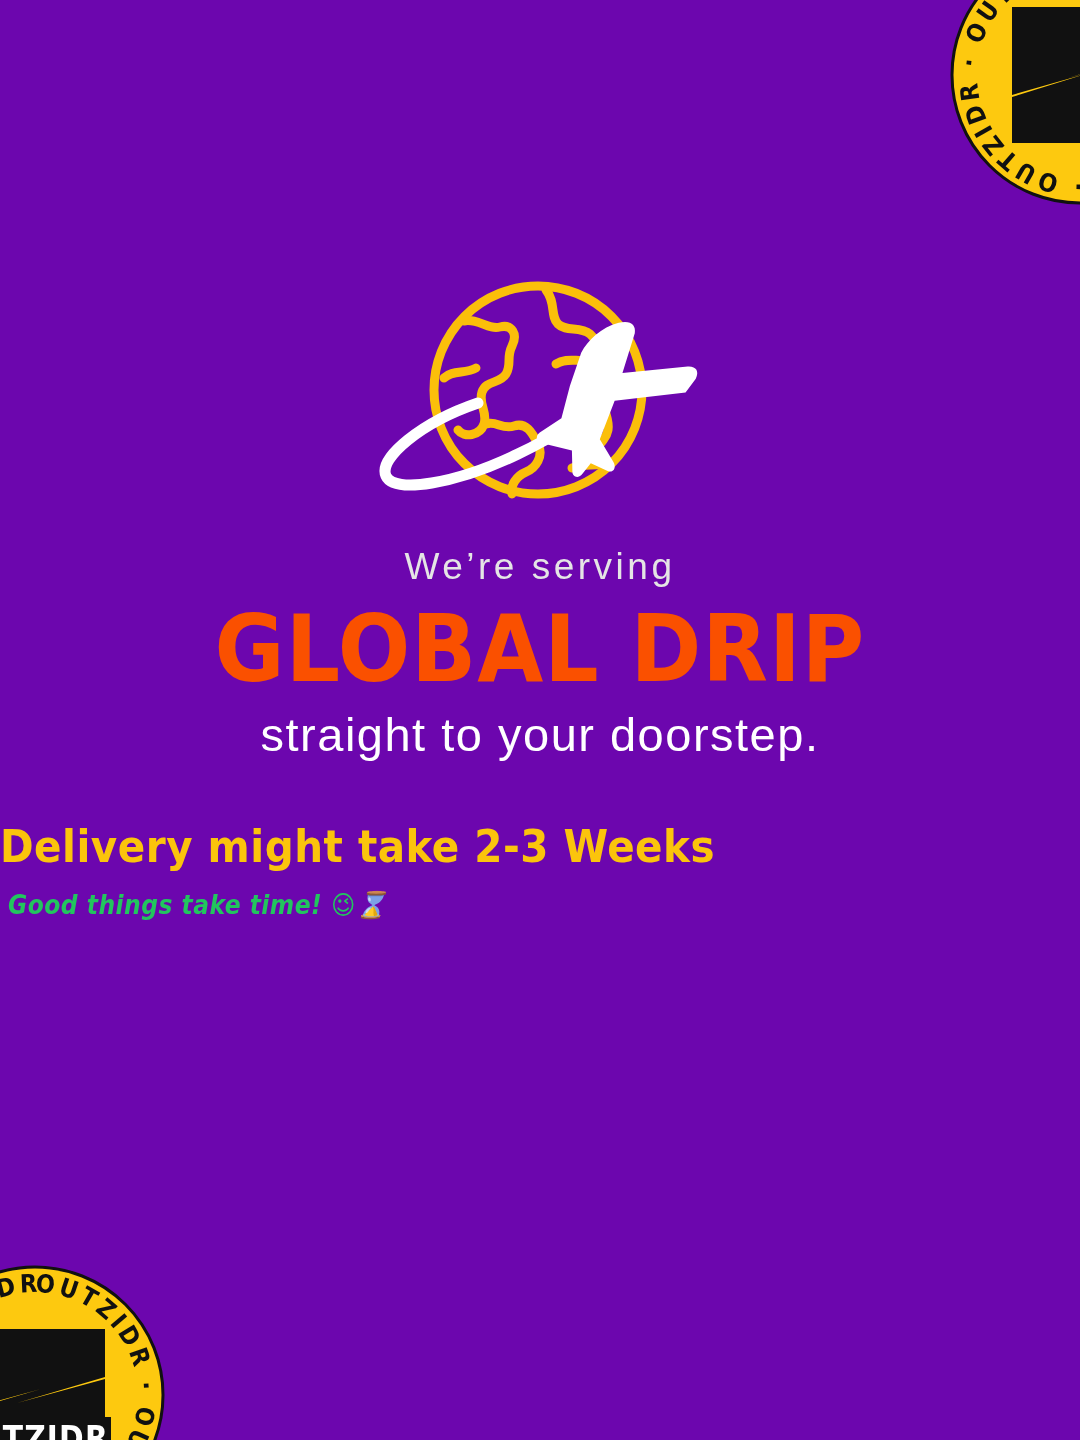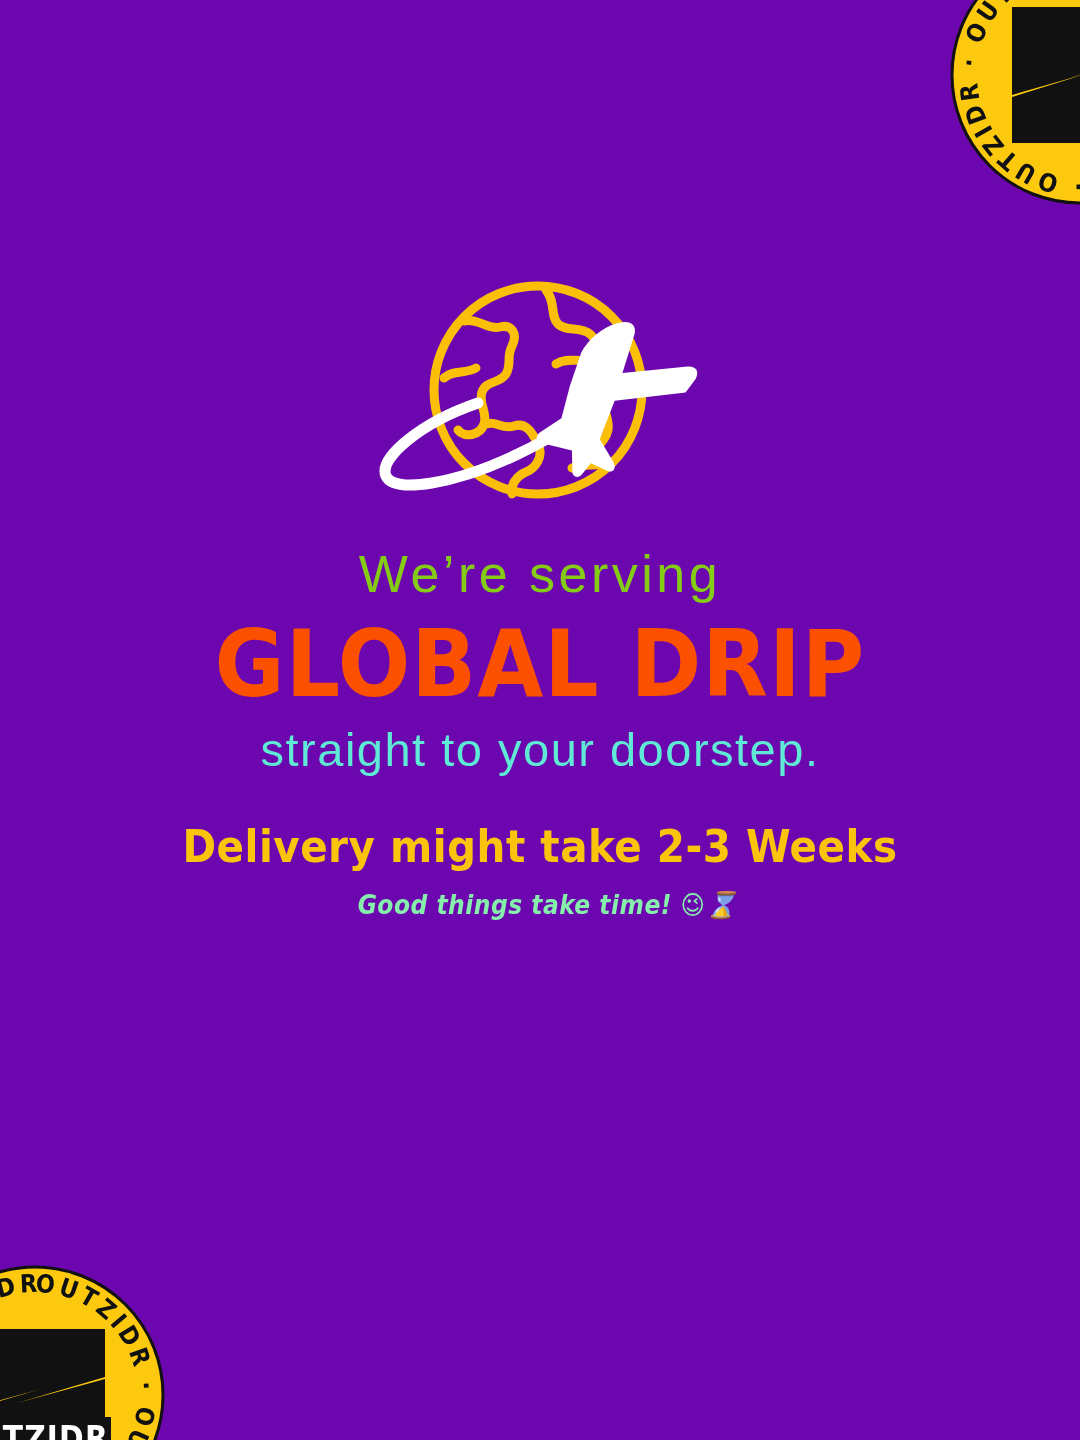--- a/index.html
+++ b/index.html
@@ -38,72 +38,71 @@
 
   
   .copy {
     position: absolute;
     left: 0;
     right: 0;
     top: 548px;
     text-align: center;
   }
   .line-serving {
-    font-size: 52px;
+    font-size: 37px;
     line-height: 1.0;
     font-weight: 300;
-    color: #84cc16;
+    color: #e5e5e5;
     letter-spacing: 3.5px;
     margin: 0;
   }
   .line-headline {
     font-size: 93px;
     line-height: 1.05;
     font-weight: 700;
     color: #FA5000;
     letter-spacing: 1px;
     margin: 16px 0 6px 0;
     transform: scaleX(1.02);
     font-stretch: condensed;
     font-family: "DejaVu Sans Condensed", "Liberation Sans Narrow", "Liberation Sans", sans-serif;
   }
   .line-doorstep {
     font-size: 47px;
     line-height: 1.0;
     font-weight: 300;
-    color: #5eead4;
+    color: #ffffff;
     letter-spacing: 1.5px;
     margin: 12px 0 0 0;
   }
 
   
   .notice {
     position: absolute;
     left: 0;
     right: 0;
     top: 822px;
-    text-align: center;
   }
   .notice-main {
     font-size: 45px;
     line-height: 1.1;
     font-weight: 700;
     color: #FBC40C;
     letter-spacing: 0.5px;
     margin: 0;
     font-family: "DejaVu Sans Condensed", "Liberation Sans Narrow", "Liberation Sans", sans-serif;
   }
   .notice-sub {
     font-size: 26px;
     line-height: 1.2;
     font-weight: 700;
     font-style: italic;
-    color: #86efac;
+    color: #22c55e;
     letter-spacing: 0.5px;
-    margin: 18px 0 0 16px;
+    margin: 18px 0 0 8px;
     font-family: "DejaVu Sans Condensed", "Liberation Sans Narrow", "Liberation Sans", sans-serif;
   }
 
   
   .footer {
     position: absolute;
     left: 0;
     right: 0;
     bottom: 175px;
     text-align: center;

